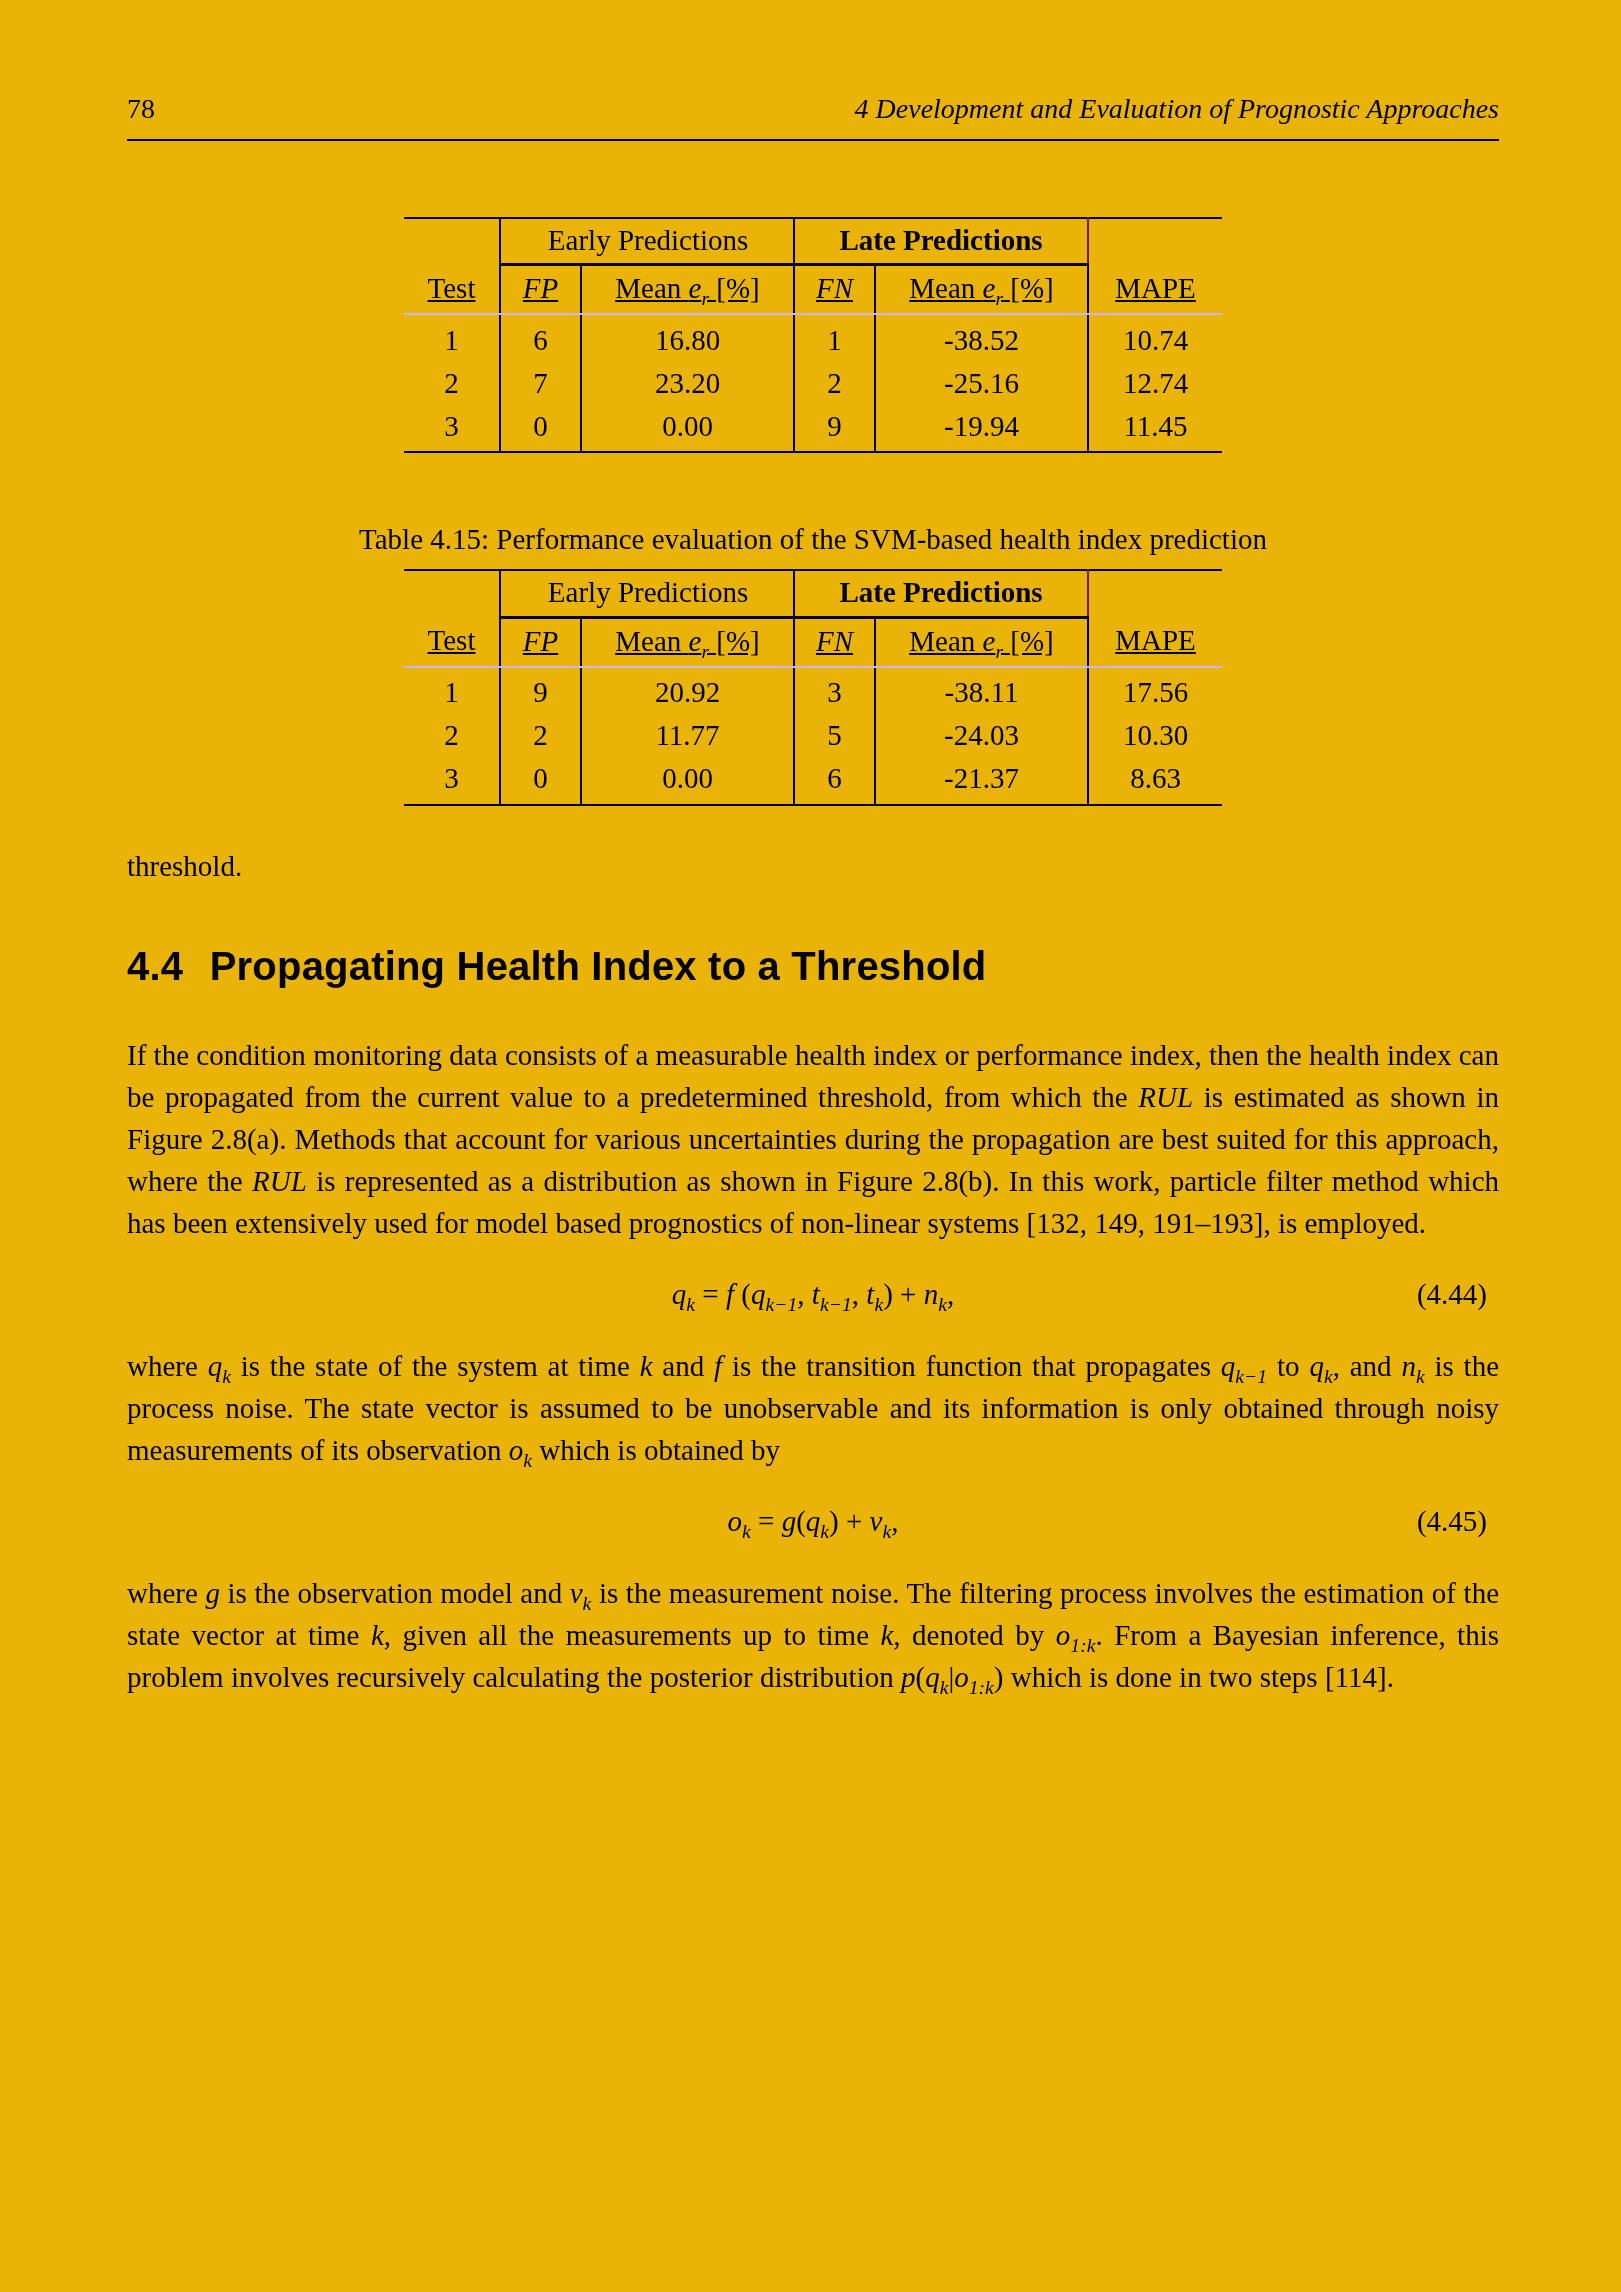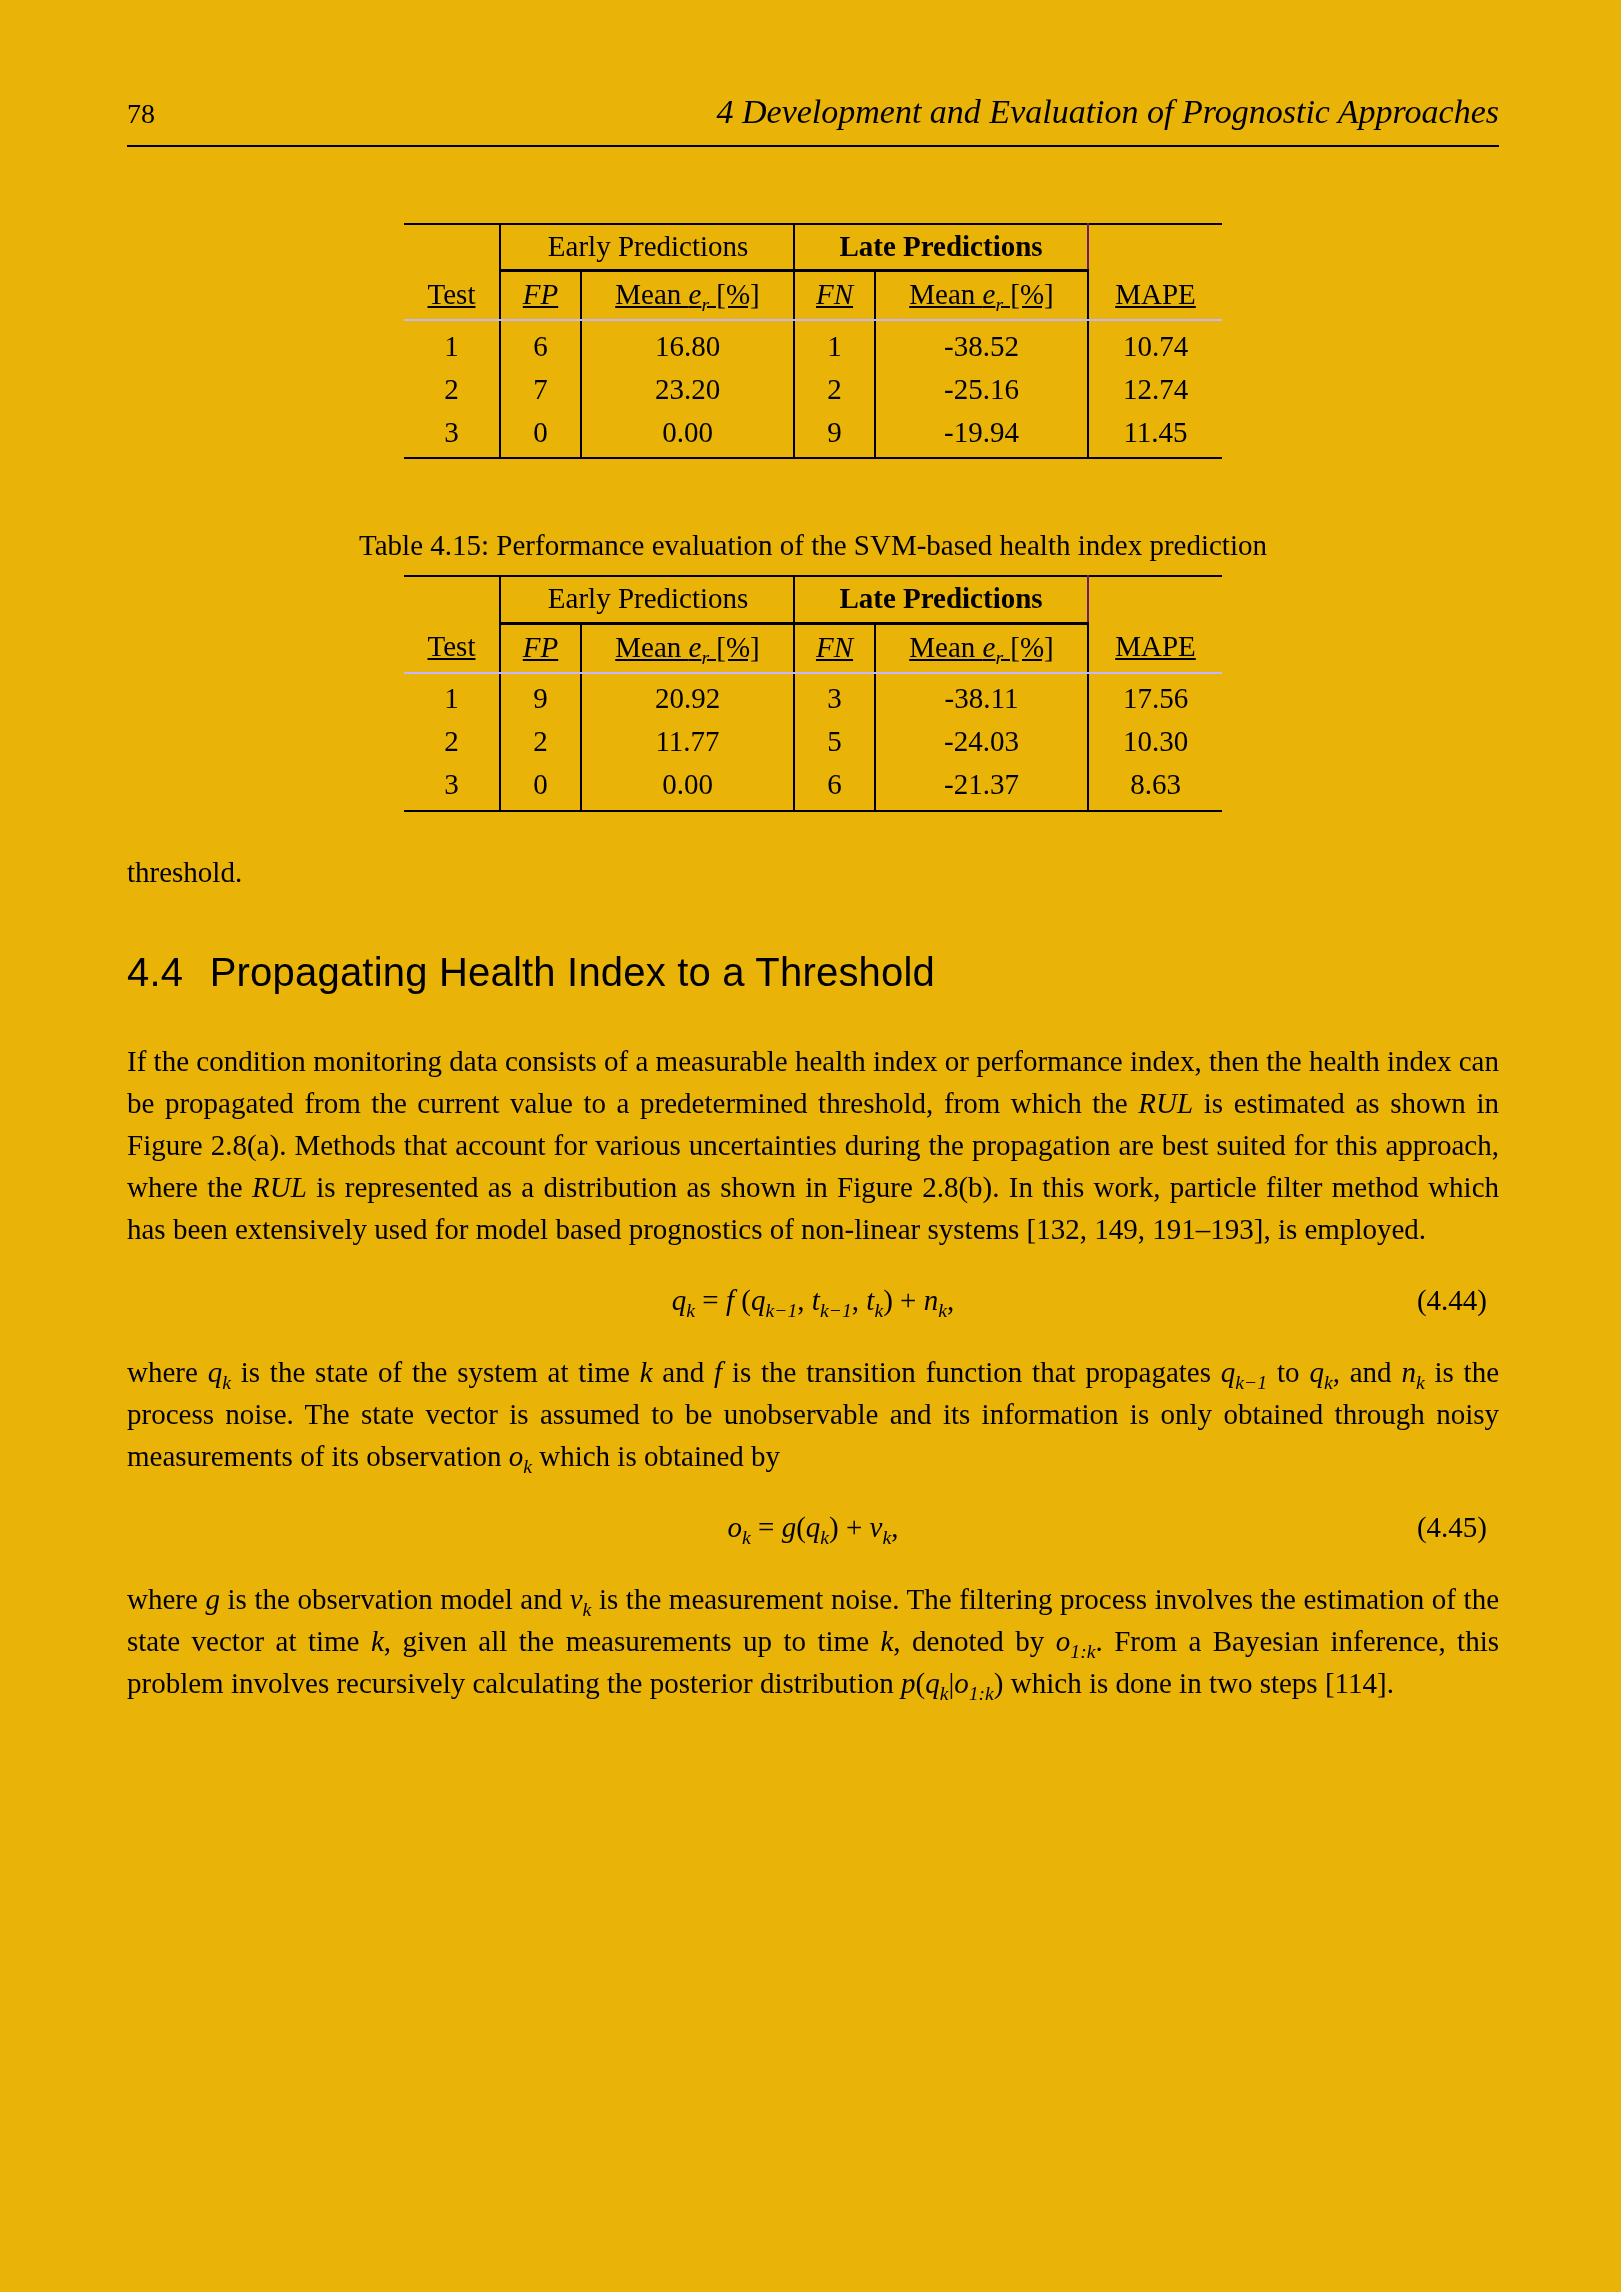--- a/index.html
+++ b/index.html
@@ -21,21 +21,21 @@
   }
   
   .page-header {
     display: flex;
     justify-content: space-between;
     align-items: baseline;
     border-bottom: 2px solid #000;
     padding-bottom: 13.7px;
   }
   .page-num { font-size: 28px; }
-  .running-title { font-size: 34px; font-style: italic; }
+  .running-title { font-size: 28px; font-style: italic; }
 
   
   .table-block { margin: 0; }
   .table-block.first { margin-top: 76px; }
   .table-block.second { margin-top: 69px; }
   .caption {
     text-align: center;
     font-size: 29px;
     line-height: 35px;
     margin-bottom: 11.8px;
@@ -72,21 +72,21 @@
   
   .body-par {
     margin: 0;
     text-align: justify;
     line-height: 42px;
   }
   .leftover { margin-top: 39px; text-align: left; }
   .section-heading {
     margin: 57px 0 0 0;
     font-family: "Liberation Sans", sans-serif;
-    font-weight: normal;
+    font-weight: bold;
     font-size: 40px;
     line-height: 45px;
     letter-spacing: 0.2px;
   }
   .section-heading .h-num { margin-right: 26.5px; }
   .subsection-heading {
     margin: 76px 0 0 0;
     font-family: "Liberation Sans", sans-serif;
     font-weight: bold;
     font-size: 29px;

